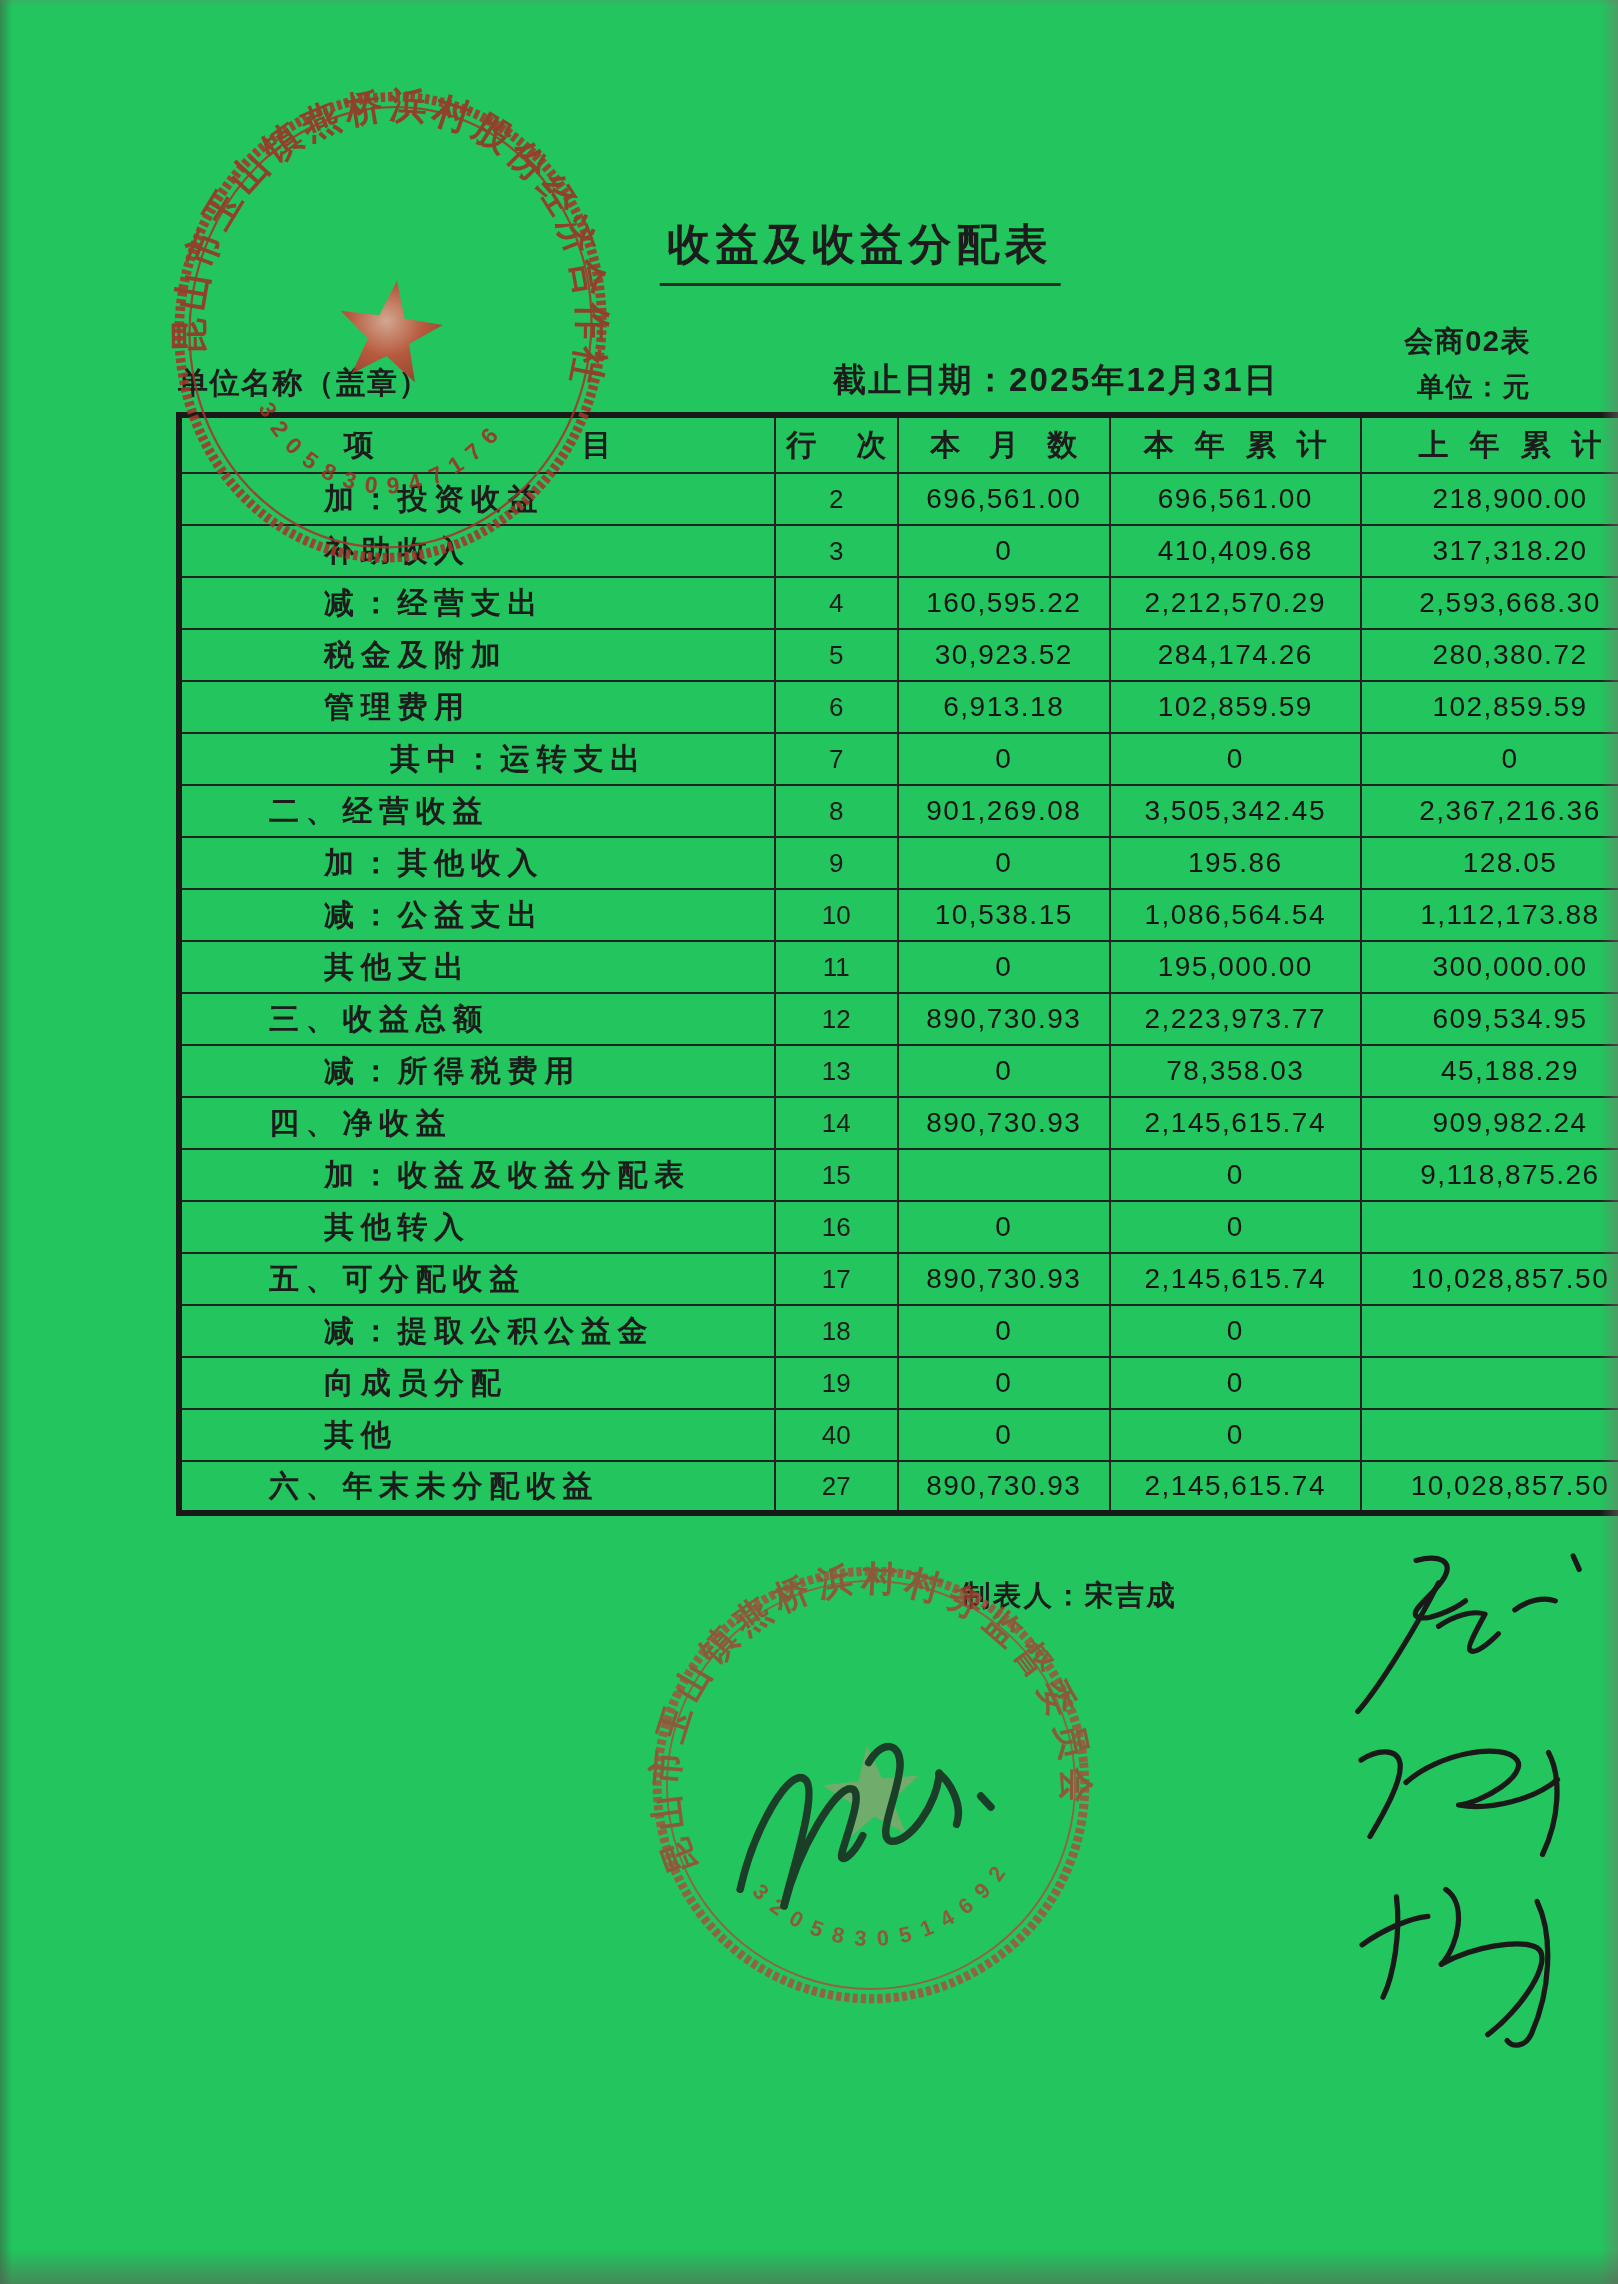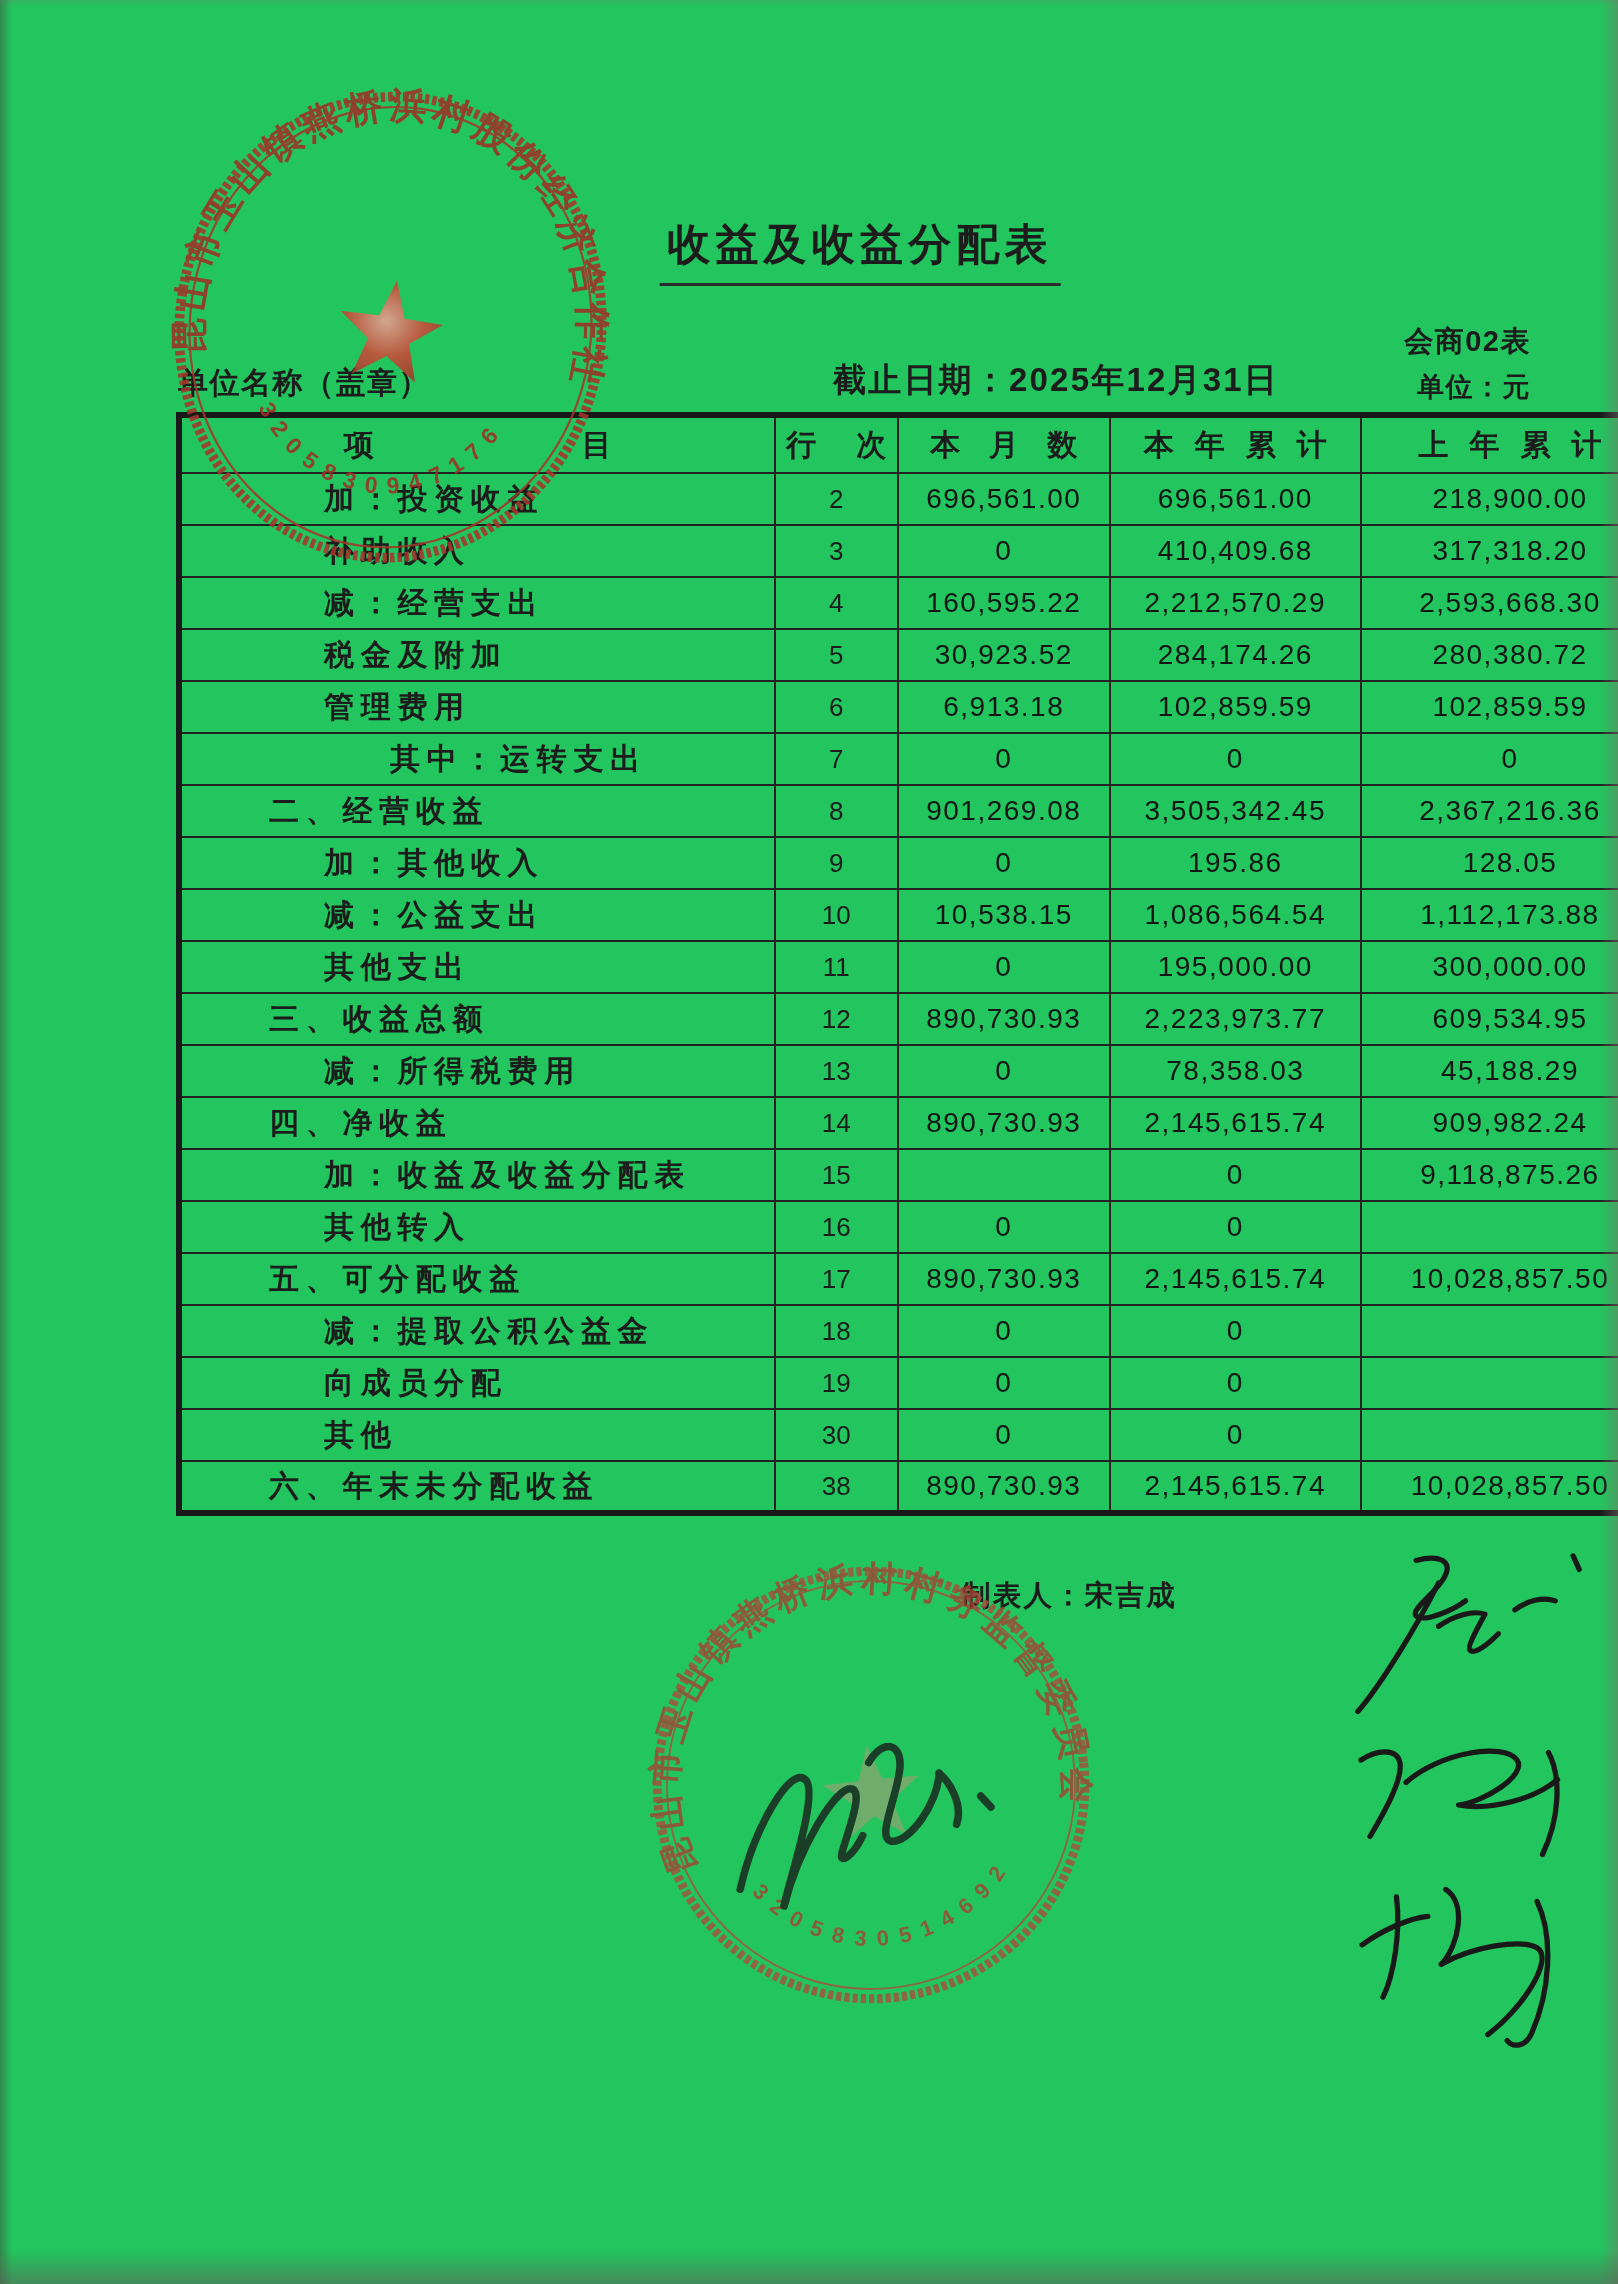--- a/index.html
+++ b/index.html
@@ -205,28 +205,28 @@
         </tr>
         <tr class="row">
           <td class="c-item ind-1">向成员分配</td>
           <td class="c-line">19</td>
           <td class="c-num">0</td>
           <td class="c-num">0</td>
           <td class="c-num"></td>
         </tr>
         <tr class="row">
           <td class="c-item ind-1">其他</td>
-          <td class="c-line">30</td>
+          <td class="c-line">40</td>
           <td class="c-num">0</td>
           <td class="c-num">0</td>
           <td class="c-num"></td>
         </tr>
         <tr class="row">
           <td class="c-item ind-0">六、年末未分配收益</td>
-          <td class="c-line">38</td>
+          <td class="c-line">27</td>
           <td class="c-num">890,730.93</td>
           <td class="c-num">2,145,615.74</td>
           <td class="c-num">10,028,857.50</td>
         </tr>
       </tbody>
   </table>
 
   <div class="preparer">
     <span>制表人：</span><span>宋吉成</span>
   </div>

